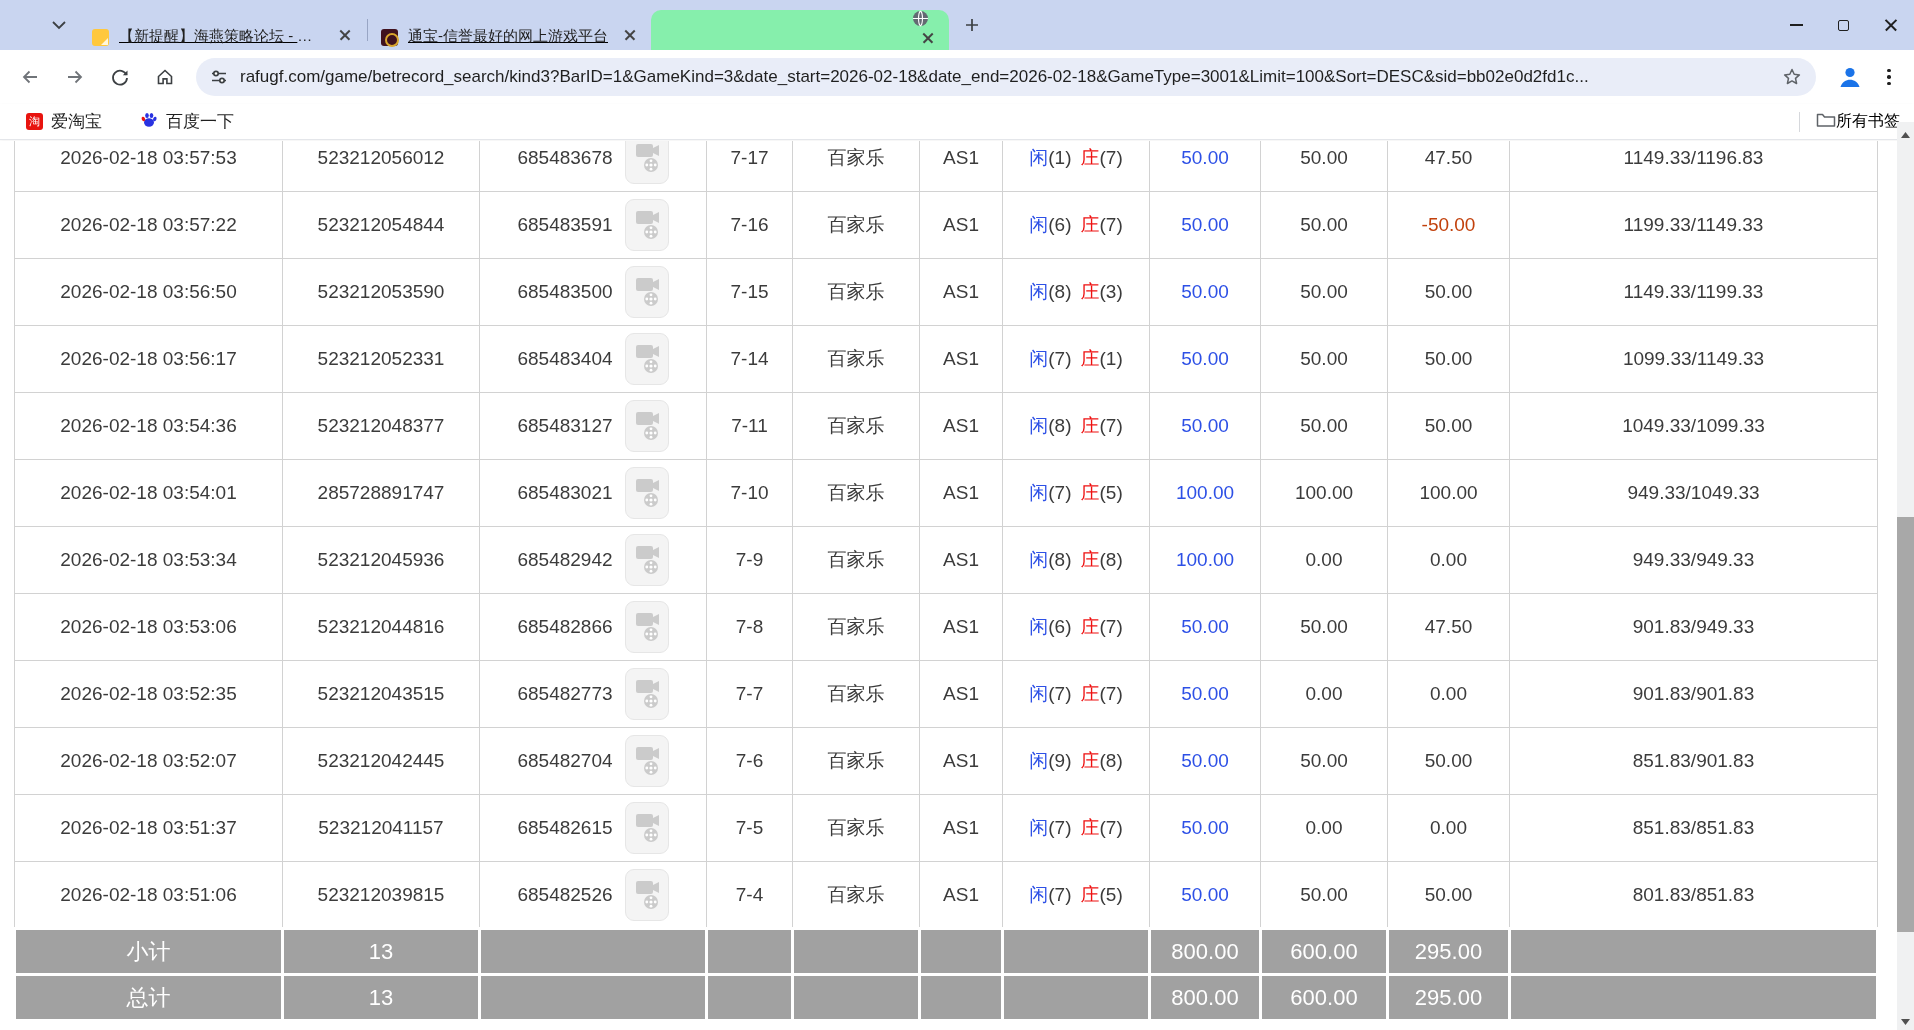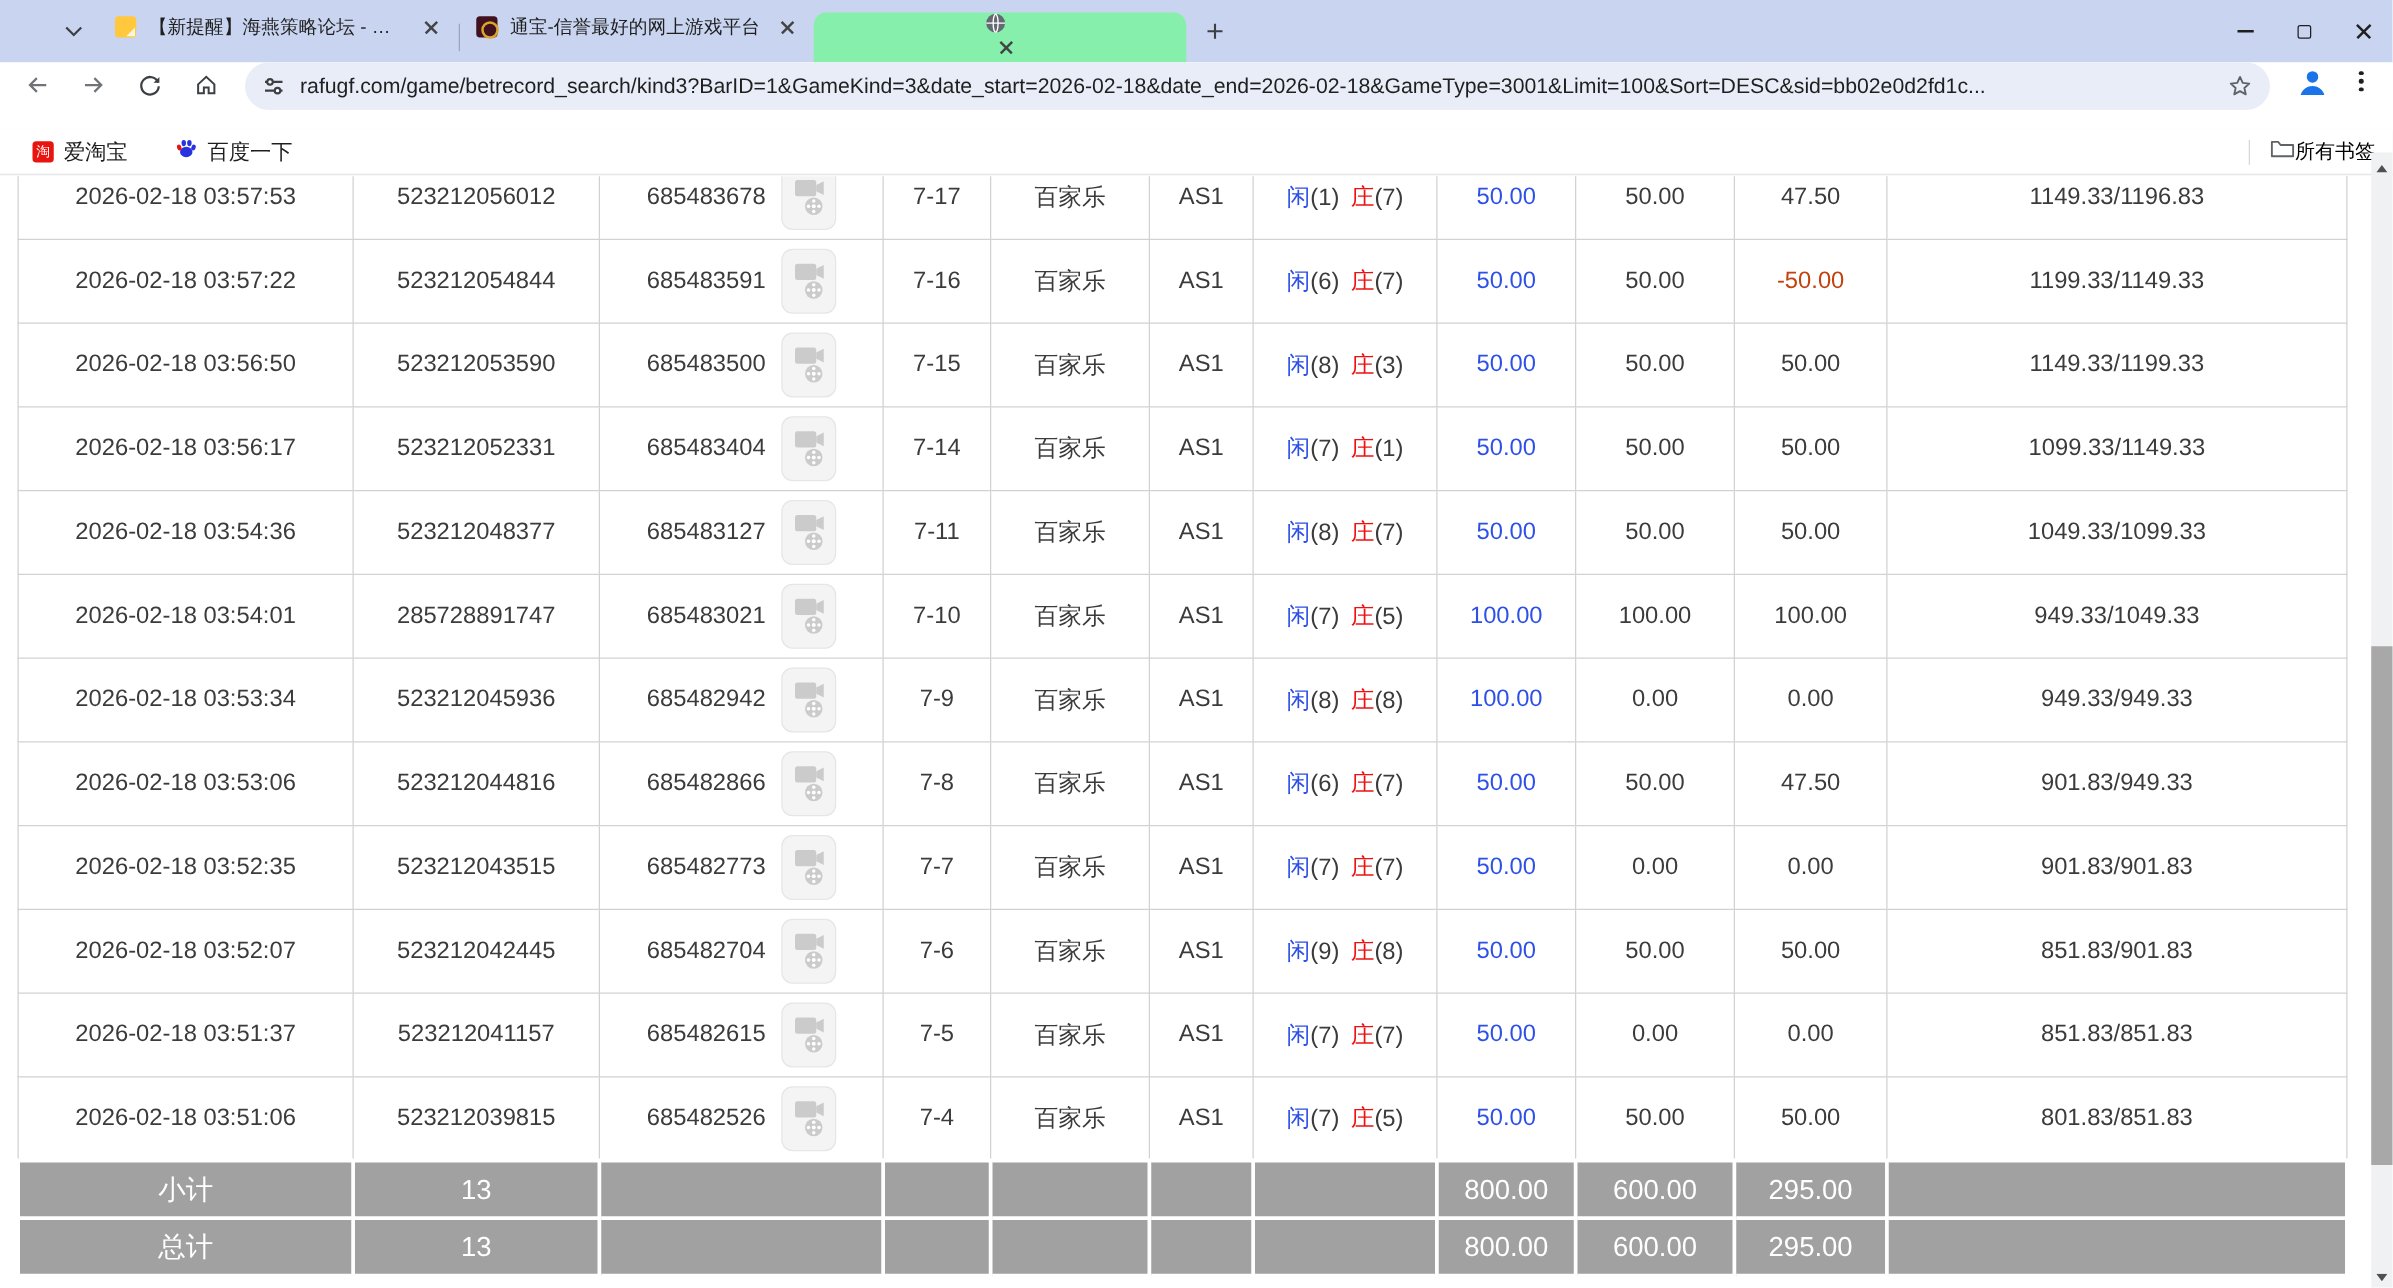--- a/index.html
+++ b/index.html
@@ -4,22 +4,22 @@
 <style>
   * { margin:0; padding:0; box-sizing:border-box; }
   html,body { width:1914px; height:1030px; overflow:hidden; background:#fff;
               font-family:"Liberation Sans","DejaVu Sans",sans-serif; }
 
   
   .tabstrip { position:absolute; top:0; left:0; width:1914px; height:50px;
               background:#c9d5f0; display:flex; align-items:flex-end; }
   .tab-search { width:26px; height:26px; margin:0 8px 12px 46px; display:flex;
                 align-items:center; justify-content:center; border-radius:50%; cursor:pointer; }
-  .tab { height:40px; display:flex; align-items:center; padding:0 10px 17px 12px;
-         border-radius:10px 10px 0 0; cursor:pointer; }
+  .tab { height:40px; display:flex; align-items:flex-end; padding:0 10px 4px 12px;
+         border-radius:10px 10px 0 0; cursor:pointer;text-decoration:underline; }
   .tab.inactive { width:286px; }
   .tab.inactive.t2 { width:282px; }
   .tab.active { width:298px; background:#86efac;flex-direction:column; }
   .favicon { width:17px; height:17px; flex:0 0 17px; margin-right:10px; position:relative; }
   .fav-yellow { background:#ffc83d; border-radius:3px; }
   .fav-yellow::after { content:""; position:absolute; right:1px; bottom:1px;
       width:0; height:0; border-left:7px solid transparent; border-bottom:7px solid #fff7dd; }
   .fav-dark { background:#40121f; border-radius:3px; }
   .fav-dark::after { content:""; position:absolute; left:3.5px; top:3.5px; width:10px;
       height:10px; border:2px solid #d9a62e; border-radius:50%; }
@@ -38,21 +38,21 @@
   .win-controls { margin-left:auto; align-self:flex-start; display:flex; height:50px; }
   .wc { width:47px; height:50px; display:flex; align-items:center; justify-content:center;
         position:relative; cursor:pointer; }
   .min-bar { width:13px; height:1.6px; background:#1f1f1f; }
   .max-box { width:11px; height:11px; border:1.6px solid #1f1f1f; border-radius:2px; }
   .wc-close .x1 { transform:translate(-50%,-50%) rotate(45deg); width:15px; background:#1f1f1f; }
   .wc-close .x2 { transform:translate(-50%,-50%) rotate(-45deg); width:15px; background:#1f1f1f; }
 
   
   .toolbar { position:absolute; top:50px; left:0; width:1914px; height:54px; background:#fff;
-             display:flex; align-items:flex-start; padding:0 10px 0 12px; }
+             display:flex; align-items:center; padding:0 10px 0 12px; }
   .nav-btn { width:36px; height:36px; border-radius:50%; display:flex; align-items:center;
              justify-content:center; margin-right:9px; cursor:pointer; flex:0 0 36px; }
   .url-pill { flex:1; height:38px; background:#e9edf8; border-radius:19px; margin:0 10px 0 4px;
               display:flex; align-items:center; padding:0 14px; min-width:0; }
   .url-text { flex:1; font-size:17px; color:#1f1f1f; white-space:nowrap; overflow:hidden;
               margin-left:12px; }
   .pill-icon { flex:0 0 auto; display:flex; align-items:center; cursor:pointer; }
   .avatar { width:32px; height:32px; border-radius:50%; display:flex; align-items:center;
             justify-content:center; margin:0 8px; cursor:pointer; }
   .menu-dots { width:30px; height:30px; display:flex; flex-direction:column; gap:3px;

